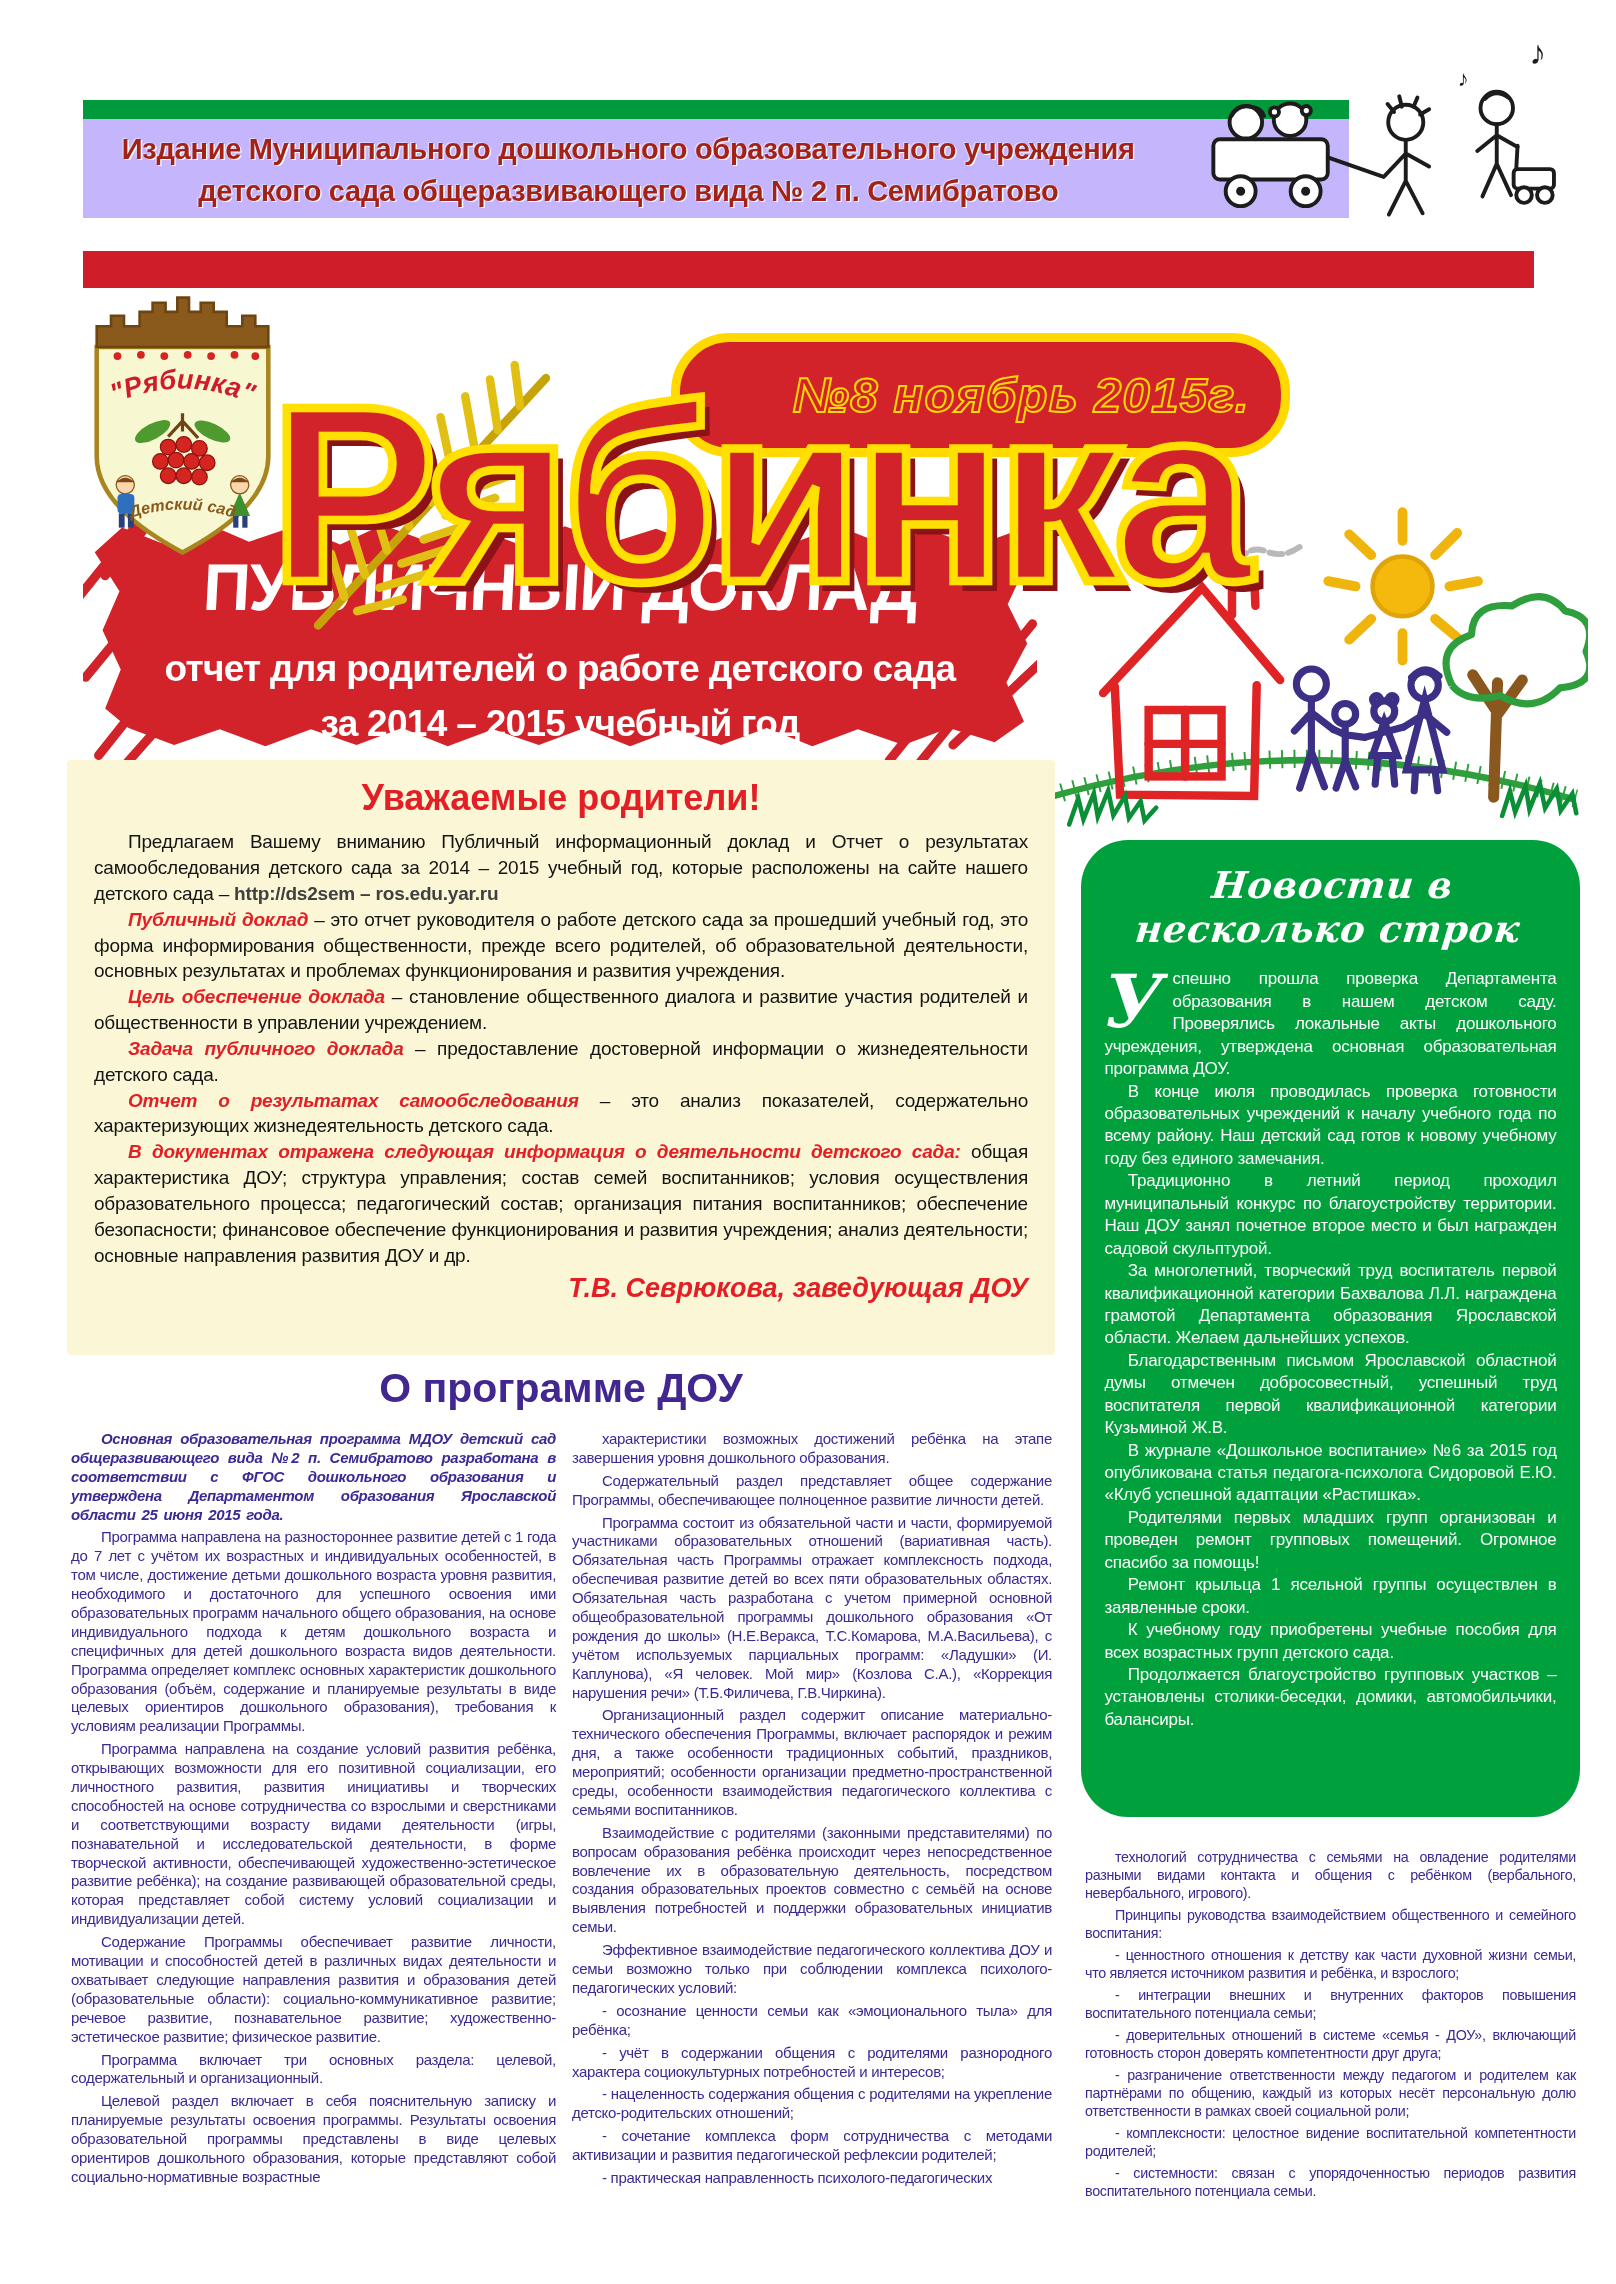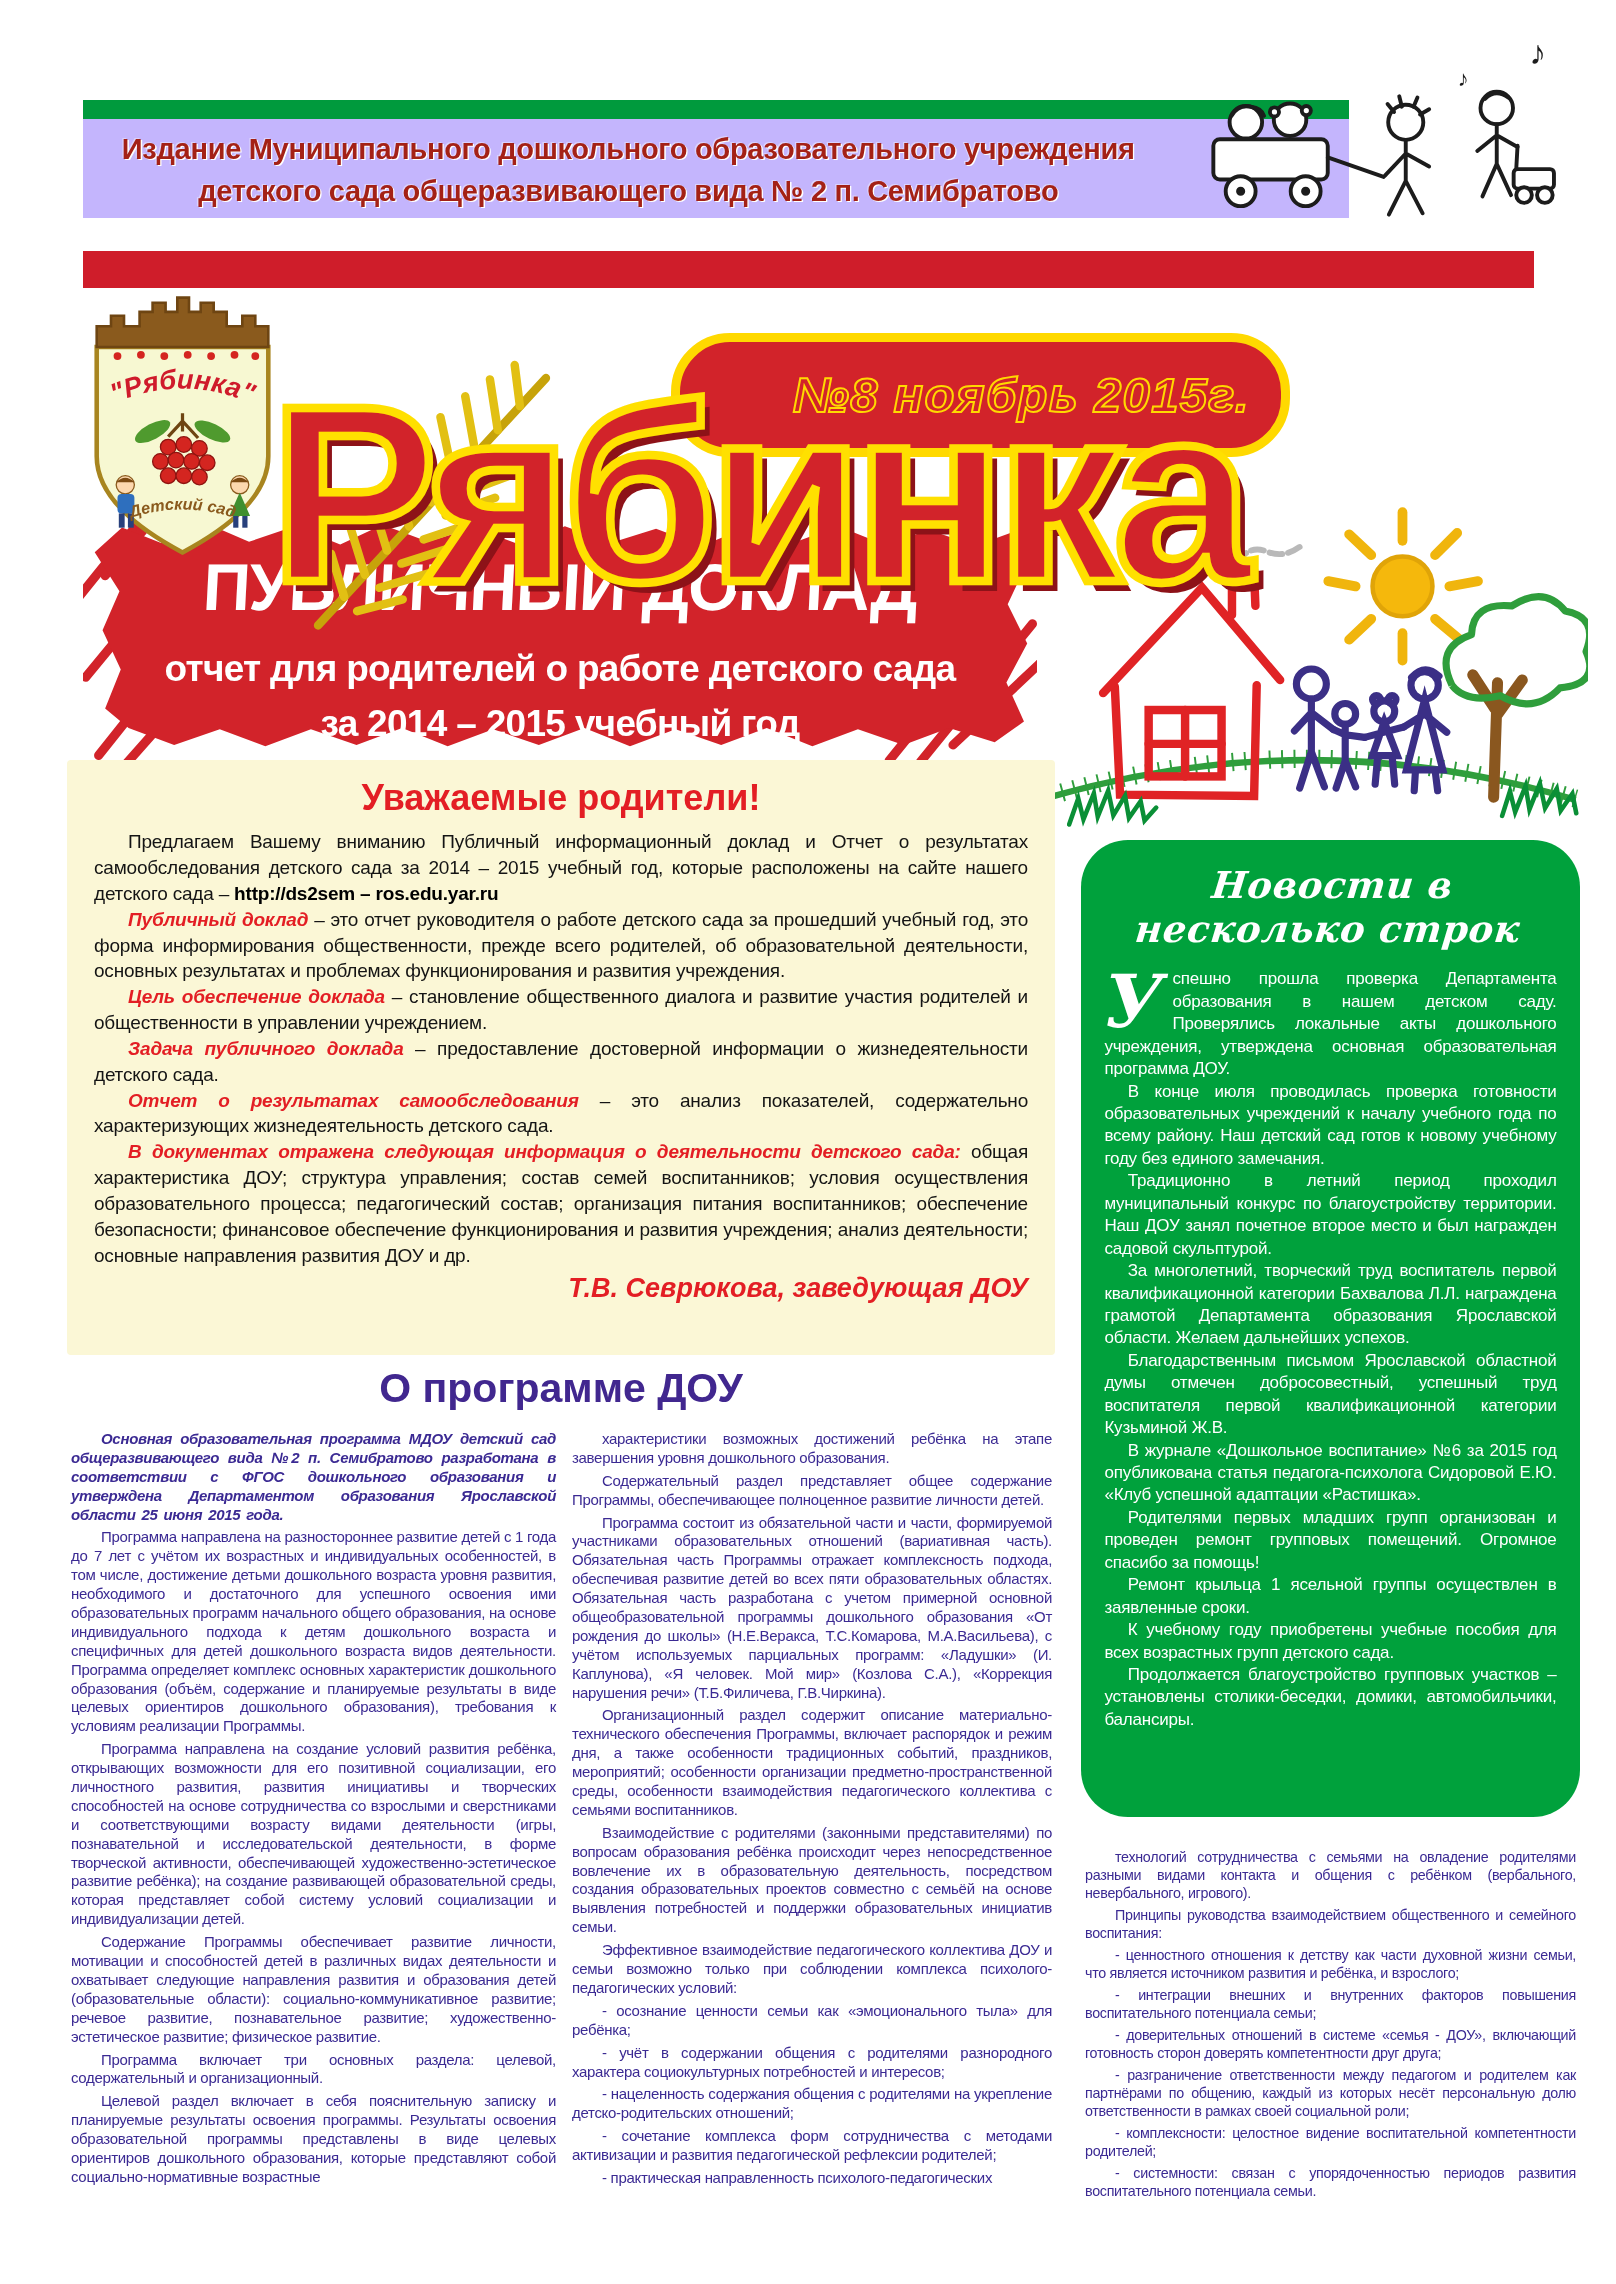--- a/index.html
+++ b/index.html
@@ -34,21 +34,21 @@
   .rsub1{top:135px;font-size:37px;letter-spacing:-0.7px;}
   .rsub2{top:190px;font-size:37px;letter-spacing:-0.7px;}
   .house-art{left:1038px;top:490px;width:550px;height:332px;}
   
   .ybox{left:67px;top:760px;width:988px;height:595px;background:#fbf7d6;border-radius:3.9px;
         padding:11.7px 27px;box-sizing:border-box;overflow:hidden;}
   .ybox h2{margin:5.2px 0 10.4px;text-align:center;color:#e31e24;font-size:36px;font-weight:bold;}
   .ybox p{margin:0;font-size:19px;line-height:1.36;letter-spacing:-0.2px;color:#141414;
           text-align:justify;text-indent:34px;}
   .lead{color:#e31e24;font-weight:bold;font-style:italic;}
-  .ylink{color:#000000;font-weight:bold;}
+  .ylink{color:#404040;font-weight:bold;}
   .signature{margin-top:5px;text-align:right;color:#e31e24;font-weight:bold;font-style:italic;font-size:27px;}
   
   .news{left:1081px;top:840px;width:499px;height:977px;background:#00a13c;border-radius:47px;
         padding:19.5px 23.4px;box-sizing:border-box;overflow:hidden;}
   .news h2{margin:3.9px 0 17px;color:#ffffff;font-size:37px;font-weight:bold;font-style:italic;
            font-family:"DejaVu Serif", serif;transform:skewX(-6deg);text-align:center;letter-spacing:0.7px;}
   .news p{margin:0;color:#ffffff;font-size:17px;line-height:1.32;letter-spacing:-0.2px;
           text-align:justify;text-indent:23.4px;}
   .news p.first{text-indent:0;}
   .dropcap{float:left;font-family:"DejaVu Serif", serif;font-weight:bold;font-style:italic;

